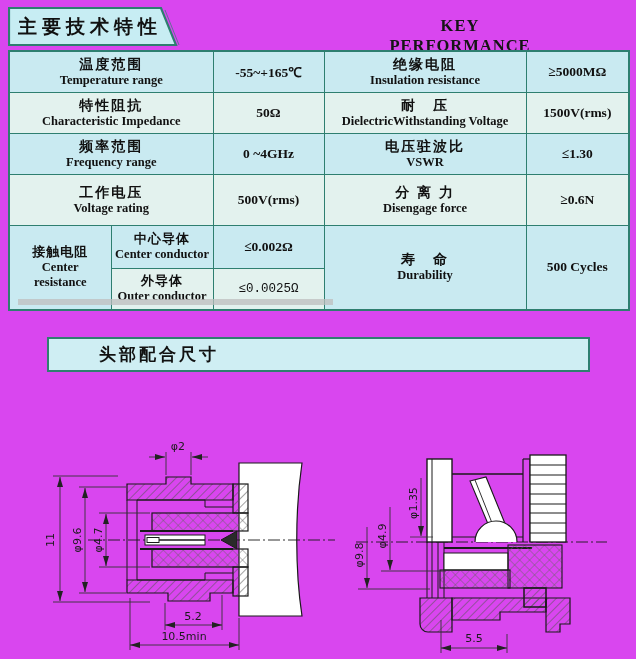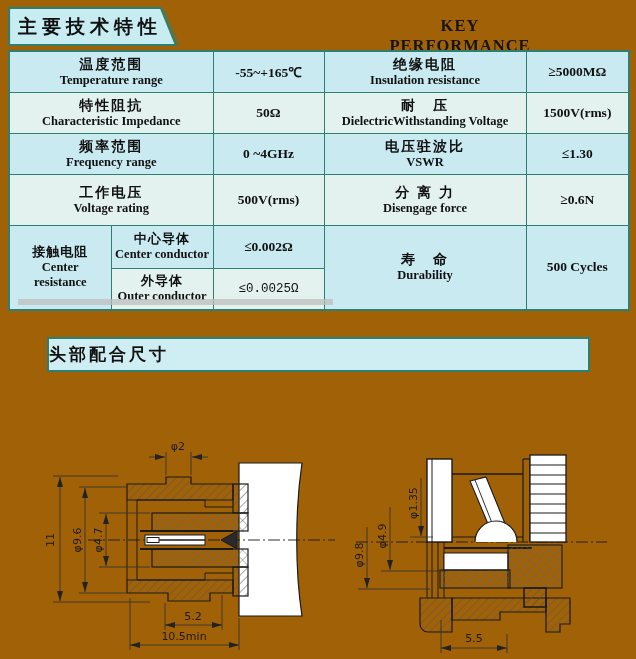--- a/index.html
+++ b/index.html
@@ -1,26 +1,26 @@
 <!DOCTYPE html>
 <html><head>
 <meta charset="utf-8">
 <style>
   html,body{margin:0;padding:0;background:#fff;}
-  #page{position:relative;width:636px;height:659px;background:#a16207;overflow:hidden;
+  #page{position:relative;width:636px;height:659px;background:#d946ef;overflow:hidden;
         font-family:"Liberation Sans",sans-serif;color:#111;}
 
   
   #hdr1-svg{position:absolute;left:8px;top:6px;}
   #hdr1-en{position:absolute;left:380px;top:16px;width:160px;text-align:center;
            font-family:"Liberation Serif",serif;font-weight:bold;font-size:16.5px;
            letter-spacing:1px;color:#151515;}
   #hdr2{position:absolute;left:47px;top:337px;width:543px;height:35px;
         background:#cfeef3;border:2px solid #2e7f70;box-sizing:border-box;
-        display:flex;align-items:center;}
+        display:flex;align-items:center;padding-left:50px;}
   #hdr2 .cjk{font-weight:bold;font-size:17px;letter-spacing:3px;}
   #hdr2 .eng{font-family:"Liberation Serif",serif;font-weight:bold;font-size:15px;
              letter-spacing:1.2px;word-spacing:7px;margin-left:30px;}
 
   
   table.spec{position:absolute;left:8px;top:50px;width:620px;border-collapse:collapse;
              table-layout:fixed;border:2.5px solid #2e7f70;}
   table.spec td{border:1.5px solid #2e7f70;text-align:center;vertical-align:middle;padding:0;}
   td.c{background:#c9eaf1;}
   td.p{background:#e3f2ee;}

